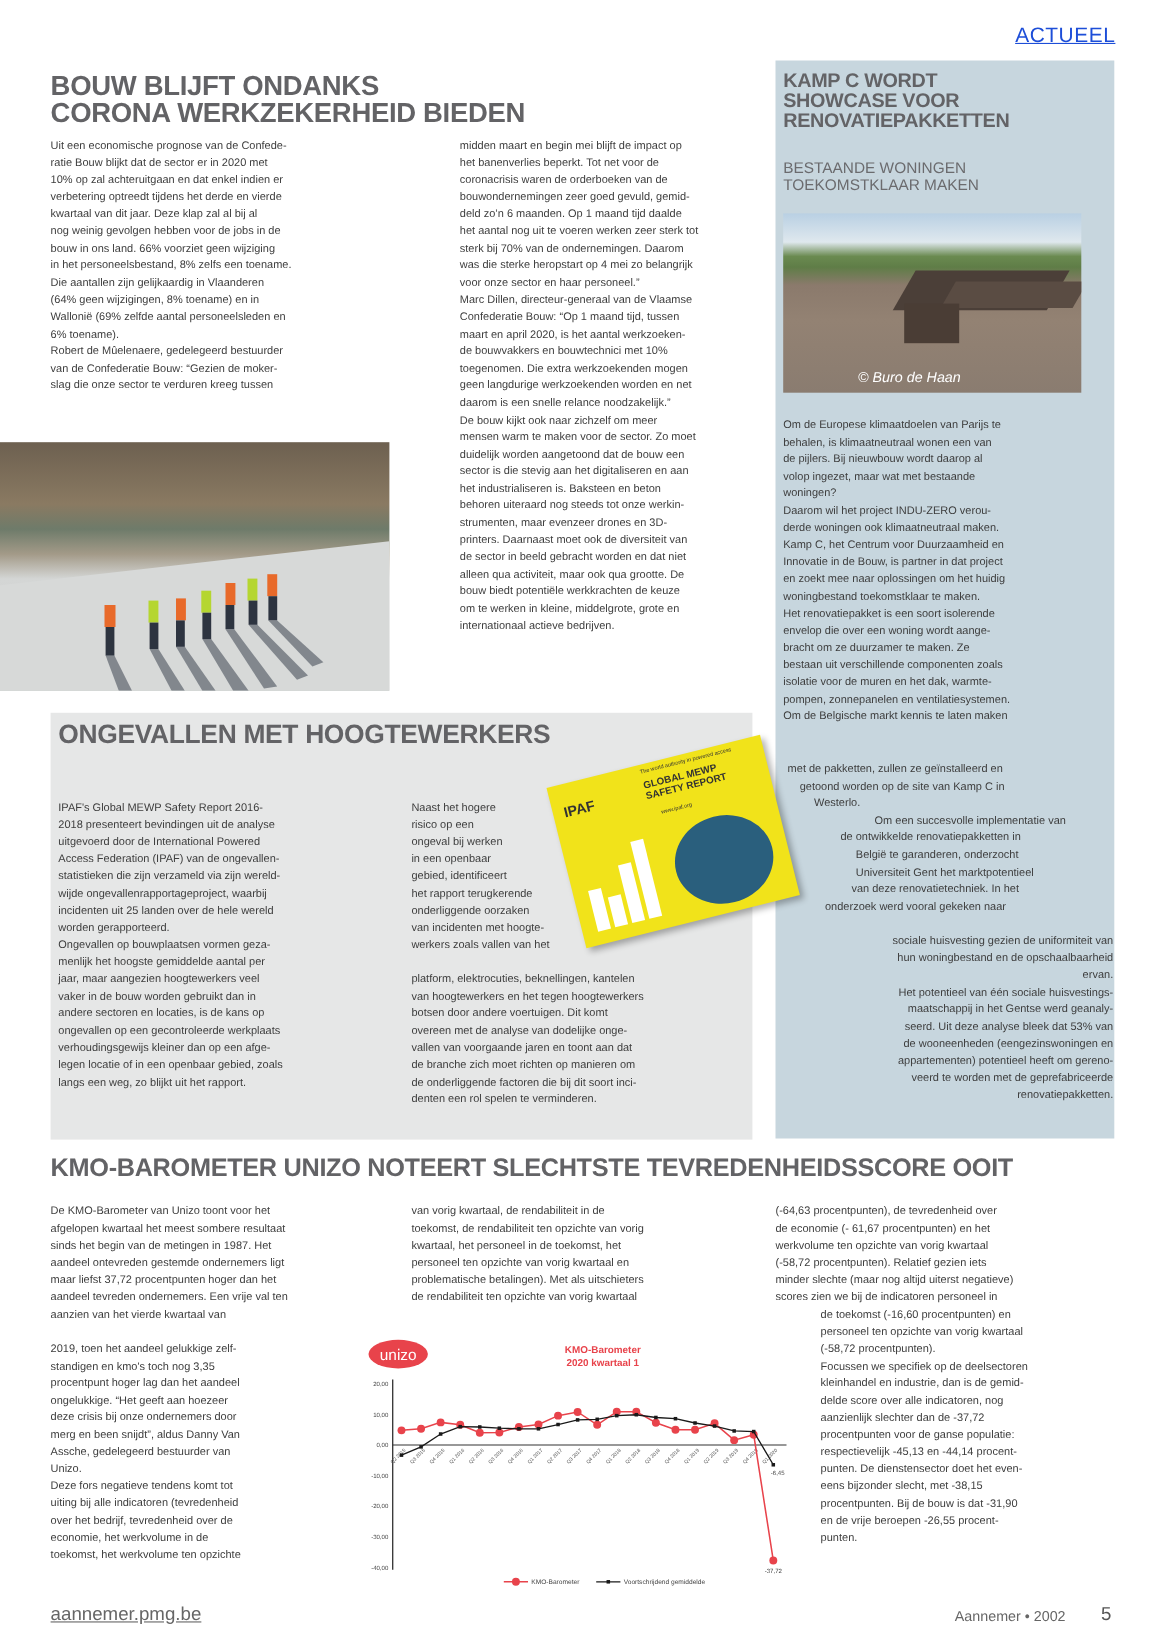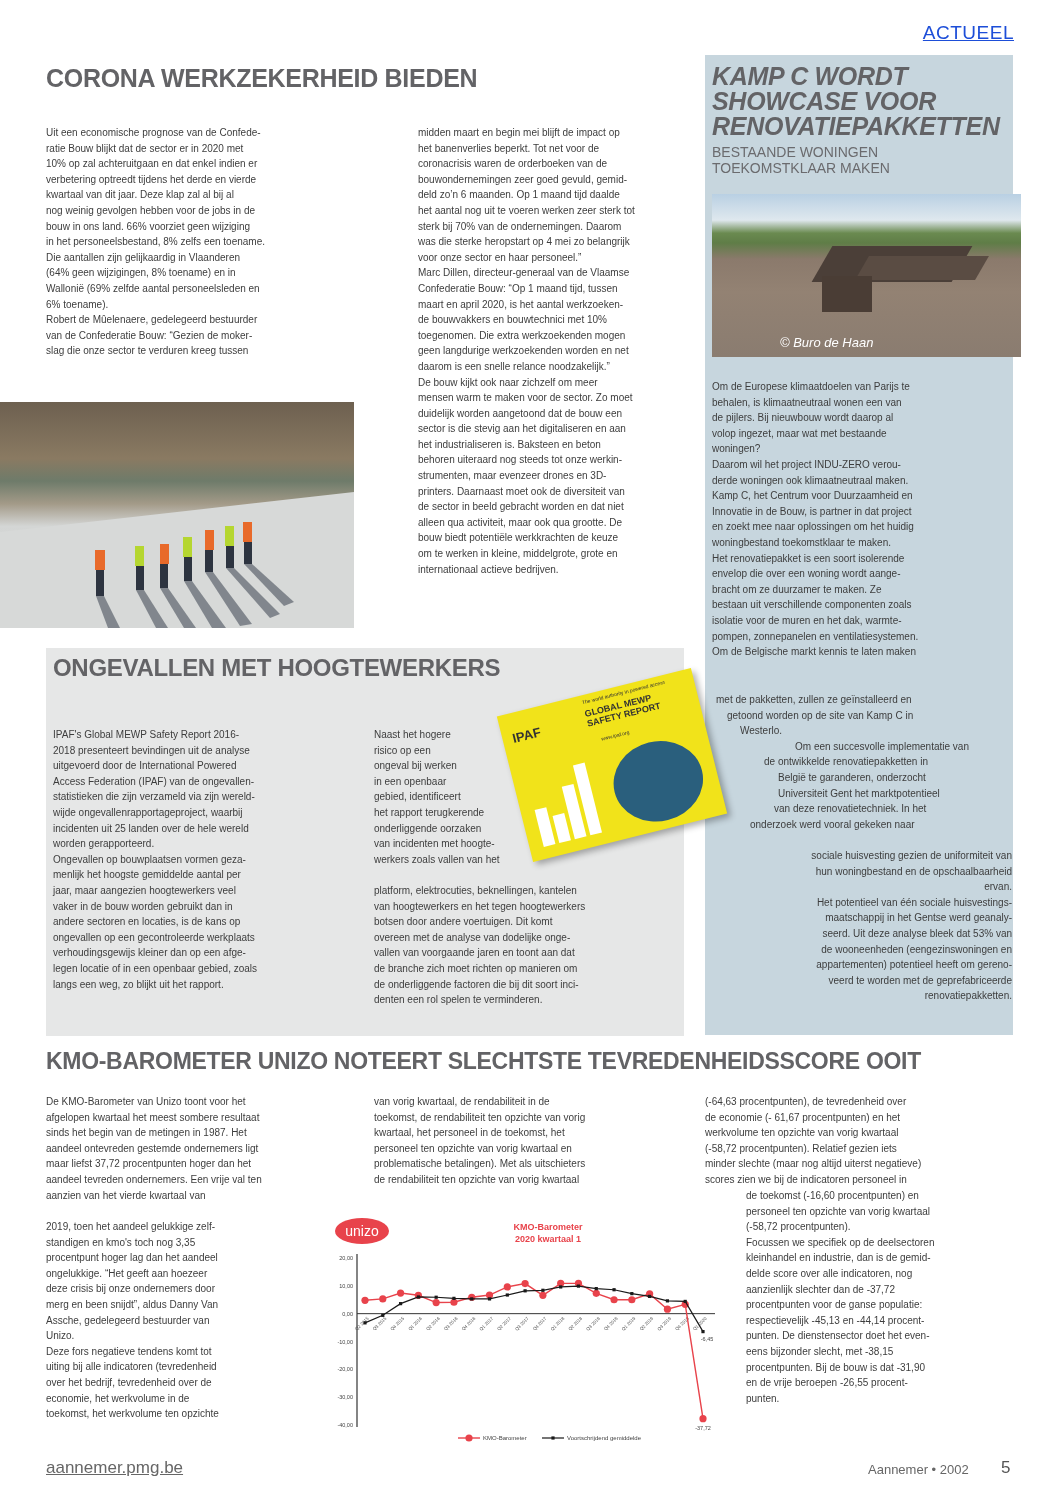--- a/index.html
+++ b/index.html
@@ -20,20 +20,21 @@
   .footer-right { font-size: 13px; color: #666; }
   .page-num { font-size: 17px; color: #555; }
   svg text { font-family: "Liberation Sans", sans-serif; }
 </style>
 </head>
 <body>
 
 <div class="abs section-label">ACTUEEL</div>
 
 <div class="abs headline" style="left:46px; top:66px; font-size:25px;">
+  <div>BOUW BLIJFT ONDANKS</div>
   <div>CORONA WERKZEKERHEID BIEDEN</div>
 </div>
 <div class="abs body-text" style="left:46px; top:125px; width:320px;">Uit een economische prognose van de Confede-
 ratie Bouw blijkt dat de sector er in 2020 met
 10% op zal achteruitgaan en dat enkel indien er
 verbetering optreedt tijdens het derde en vierde
 kwartaal van dit jaar. Deze klap zal al bij al
 nog weinig gevolgen hebben voor de jobs in de
 bouw in ons land. 66% voorziet geen wijziging
 in het personeelsbestand, 8% zelfs een toename.
@@ -102,30 +103,30 @@
         <polygon points="168,186 196,226 184,226 160,186"></polygon>
         <polygon points="192,179 226,226 212,226 184,179"></polygon>
         <polygon points="213,170 252,222 240,224 205,170"></polygon>
         <polygon points="234,166 280,212 270,216 226,166"></polygon>
         <polygon points="252,162 294,200 284,204 244,162"></polygon>
       </g>
   </svg>
 </div>
 
 <div class="abs box-blue" style="left:705px; top:55px; width:308px; height:980px;"></div>
-<div class="abs headline" style="left:712px; top:64px; font-size:25px;font-style:italic;">
+<div class="abs headline" style="left:712px; top:64px; font-size:18px;">
   <div>KAMP C WORDT</div>
   <div>SHOWCASE VOOR</div>
   <div>RENOVATIEPAKKETTEN</div>
 </div>
 <div class="abs" style="left:712px; top:144px; font-size:14px; color:#6b6b6e; line-height:16px;">
   <div>BESTAANDE WONINGEN</div>
   <div>TOEKOMSTKLAAR MAKEN</div>
 </div>
-<div class="abs photo-kamp" style="left:712px; top:194px; width:309px; height:163px;">
+<div class="abs photo-kamp" style="left:712px; top:194px; width:271px; height:163px;">
   <div class="kamp-building" style="left:110px; top:52px; width:140px; height:36px;"></div>
   <div class="kamp-building" style="left:150px; top:62px; width:120px; height:24px; background:#5a4c43;"></div>
   <div class="abs" style="left:110px; top:82px; width:50px; height:36px; background:#4a3d35;"></div>
   <div class="abs caption" style="left:68px; top:141px;">© Buro de Haan</div>
 </div>
 <div class="abs body-text" style="left:712px; top:379px; width:300px;">Om de Europese klimaatdoelen van Parijs te
 behalen, is klimaatneutraal wonen een van
 de pijlers. Bij nieuwbouw wordt daarop al
 volop ingezet, maar wat met bestaande
 woningen?

